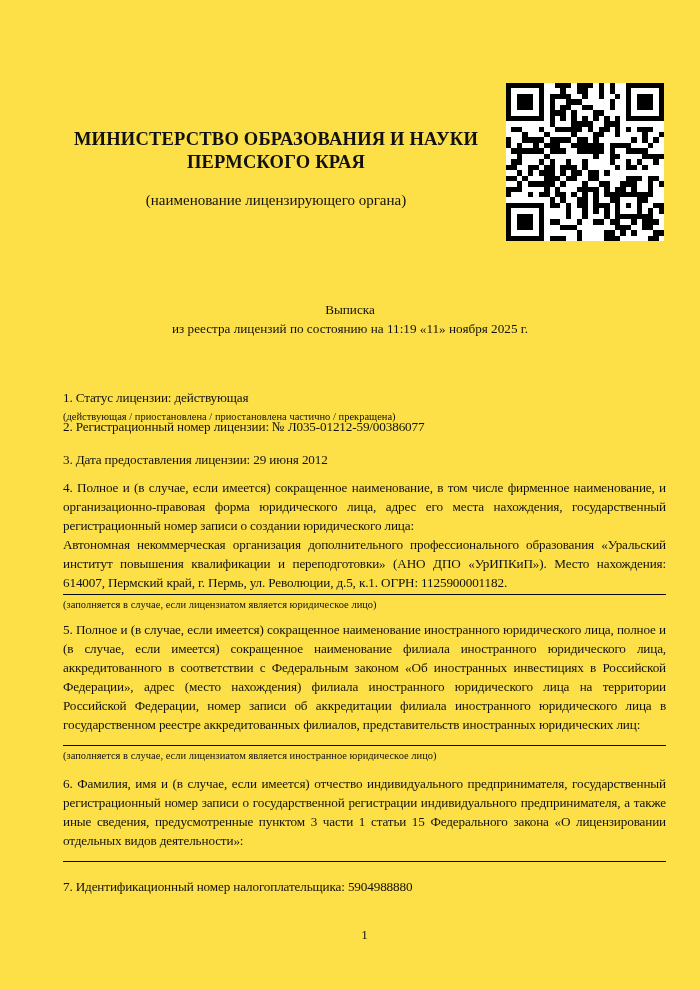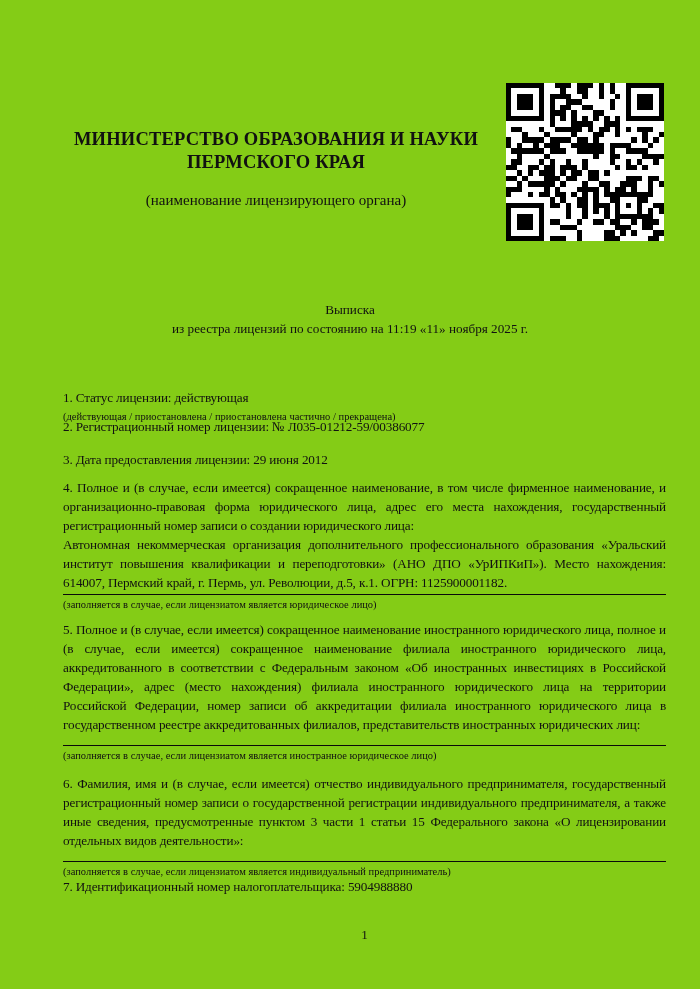--- a/index.html
+++ b/index.html
@@ -1,20 +1,20 @@
 <!DOCTYPE html>
 <html lang="ru"><head>
 <meta charset="utf-8">
 <style>
   html, body { margin: 0; padding: 0; background: #ffffff; }
   .page {
     position: relative;
     width: 700px;
     height: 989px;
-    background: #84cc16;
+    background: #fde047;
     font-family: "Liberation Serif", "DejaVu Serif", serif;
     color: #111111;
     overflow: hidden;
   }
   
   .header-block {
     position: absolute;
     top: 128px;
     left: 64px;
     width: 424px;
@@ -541,21 +541,20 @@
     <div class="para">5. Полное и (в случае, если имеется) сокращенное наименование иностранного юридического лица, полное и (в случае, если имеется) сокращенное наименование филиала иностранного юридического лица, аккредитованного в соответствии с Федеральным законом «Об иностранных инвестициях в Российской Федерации», адрес (место нахождения) филиала иностранного юридического лица на территории Российской Федерации, номер записи об аккредитации филиала иностранного юридического лица в государственном реестре аккредитованных филиалов, представительств иностранных юридических лиц:</div>
     <div class="blank-value"></div>
     <div class="fill-line"></div>
     <div class="note-line">(заполняется в случае, если лицензиатом является иностранное юридическое лицо)</div>
   </div>
 
   <div class="col i6">
     <div class="para">6. Фамилия, имя и (в случае, если имеется) отчество индивидуального предпринимателя, государственный регистрационный номер записи о государственной регистрации индивидуального предпринимателя, а также иные сведения, предусмотренные пунктом 3 части 1 статьи 15 Федерального закона «О лицензировании отдельных видов деятельности»:</div>
     <div class="blank-value"></div>
     <div class="fill-line"></div>
-    <div class="note-line">(заполняется в случае, если лицензиатом является индивидуальный предприниматель)</div>
   </div>
 
   <div class="col i7">
     <div>7. Идентификационный номер налогоплательщика: 5904988880</div>
   </div>
 
   <div class="page-number">1</div>
 
 </div>
 

